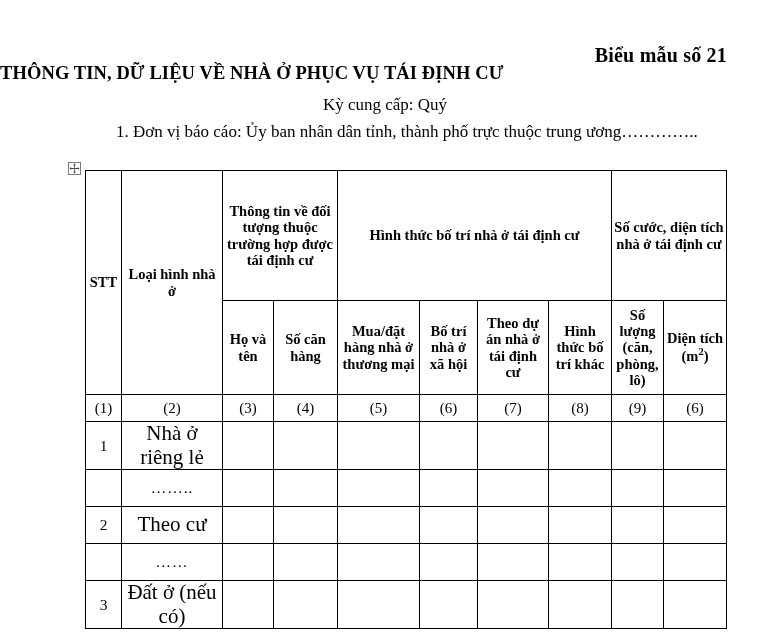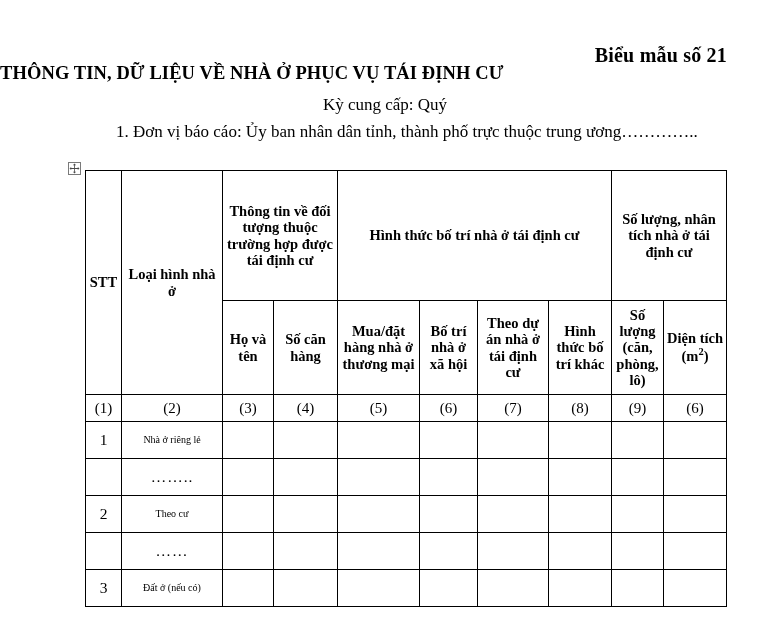--- a/index.html
+++ b/index.html
@@ -107,21 +107,21 @@
   }
   td.data-cell {
     height: 37px;
   }
   td.stt-cell {
     font-size: 15.5px;
   }
   td.type-cell {
     text-align: left;
     padding-left: 6px;
-    font-size: 10px;
+    font-size: 21px;
   }
   td.dots-cell {
     text-align: left;
     padding-left: 14px;
     font-size: 15.5px;
     letter-spacing: 1px;
   }
 
   .sup { font-size: .72em; vertical-align: super; }
 </style>
@@ -159,21 +159,21 @@
         <col style="width:52px">
         <col style="width:63px">
       </colgroup>
 
       <thead>
         <tr>
           <th rowspan="2" style="height:130px">STT</th>
           <th rowspan="2">Loại hình nhà ở</th>
           <th colspan="2" style="height:130px">Thông tin về đối tượng thuộc trường hợp được tái định cư</th>
           <th colspan="4">Hình thức bố trí nhà ở tái định cư</th>
-          <th colspan="2">Số lượng, nhân tích nhà ở tái định cư</th>
+          <th colspan="2">Số cước, diện tích nhà ở tái định cư</th>
         </tr>
 
         <tr>
           <th style="height:94px">Họ và tên</th>
           <th>Số căn hàng</th>
           <th>Mua/đặt hàng nhà ở thương mại</th>
           <th>Bố trí nhà ở xã hội</th>
           <th>Theo dự án nhà ở tái định cư</th>
           <th>Hình thức bố trí khác</th>
           <th>Số lượng (căn, phòng, lô)</th>

